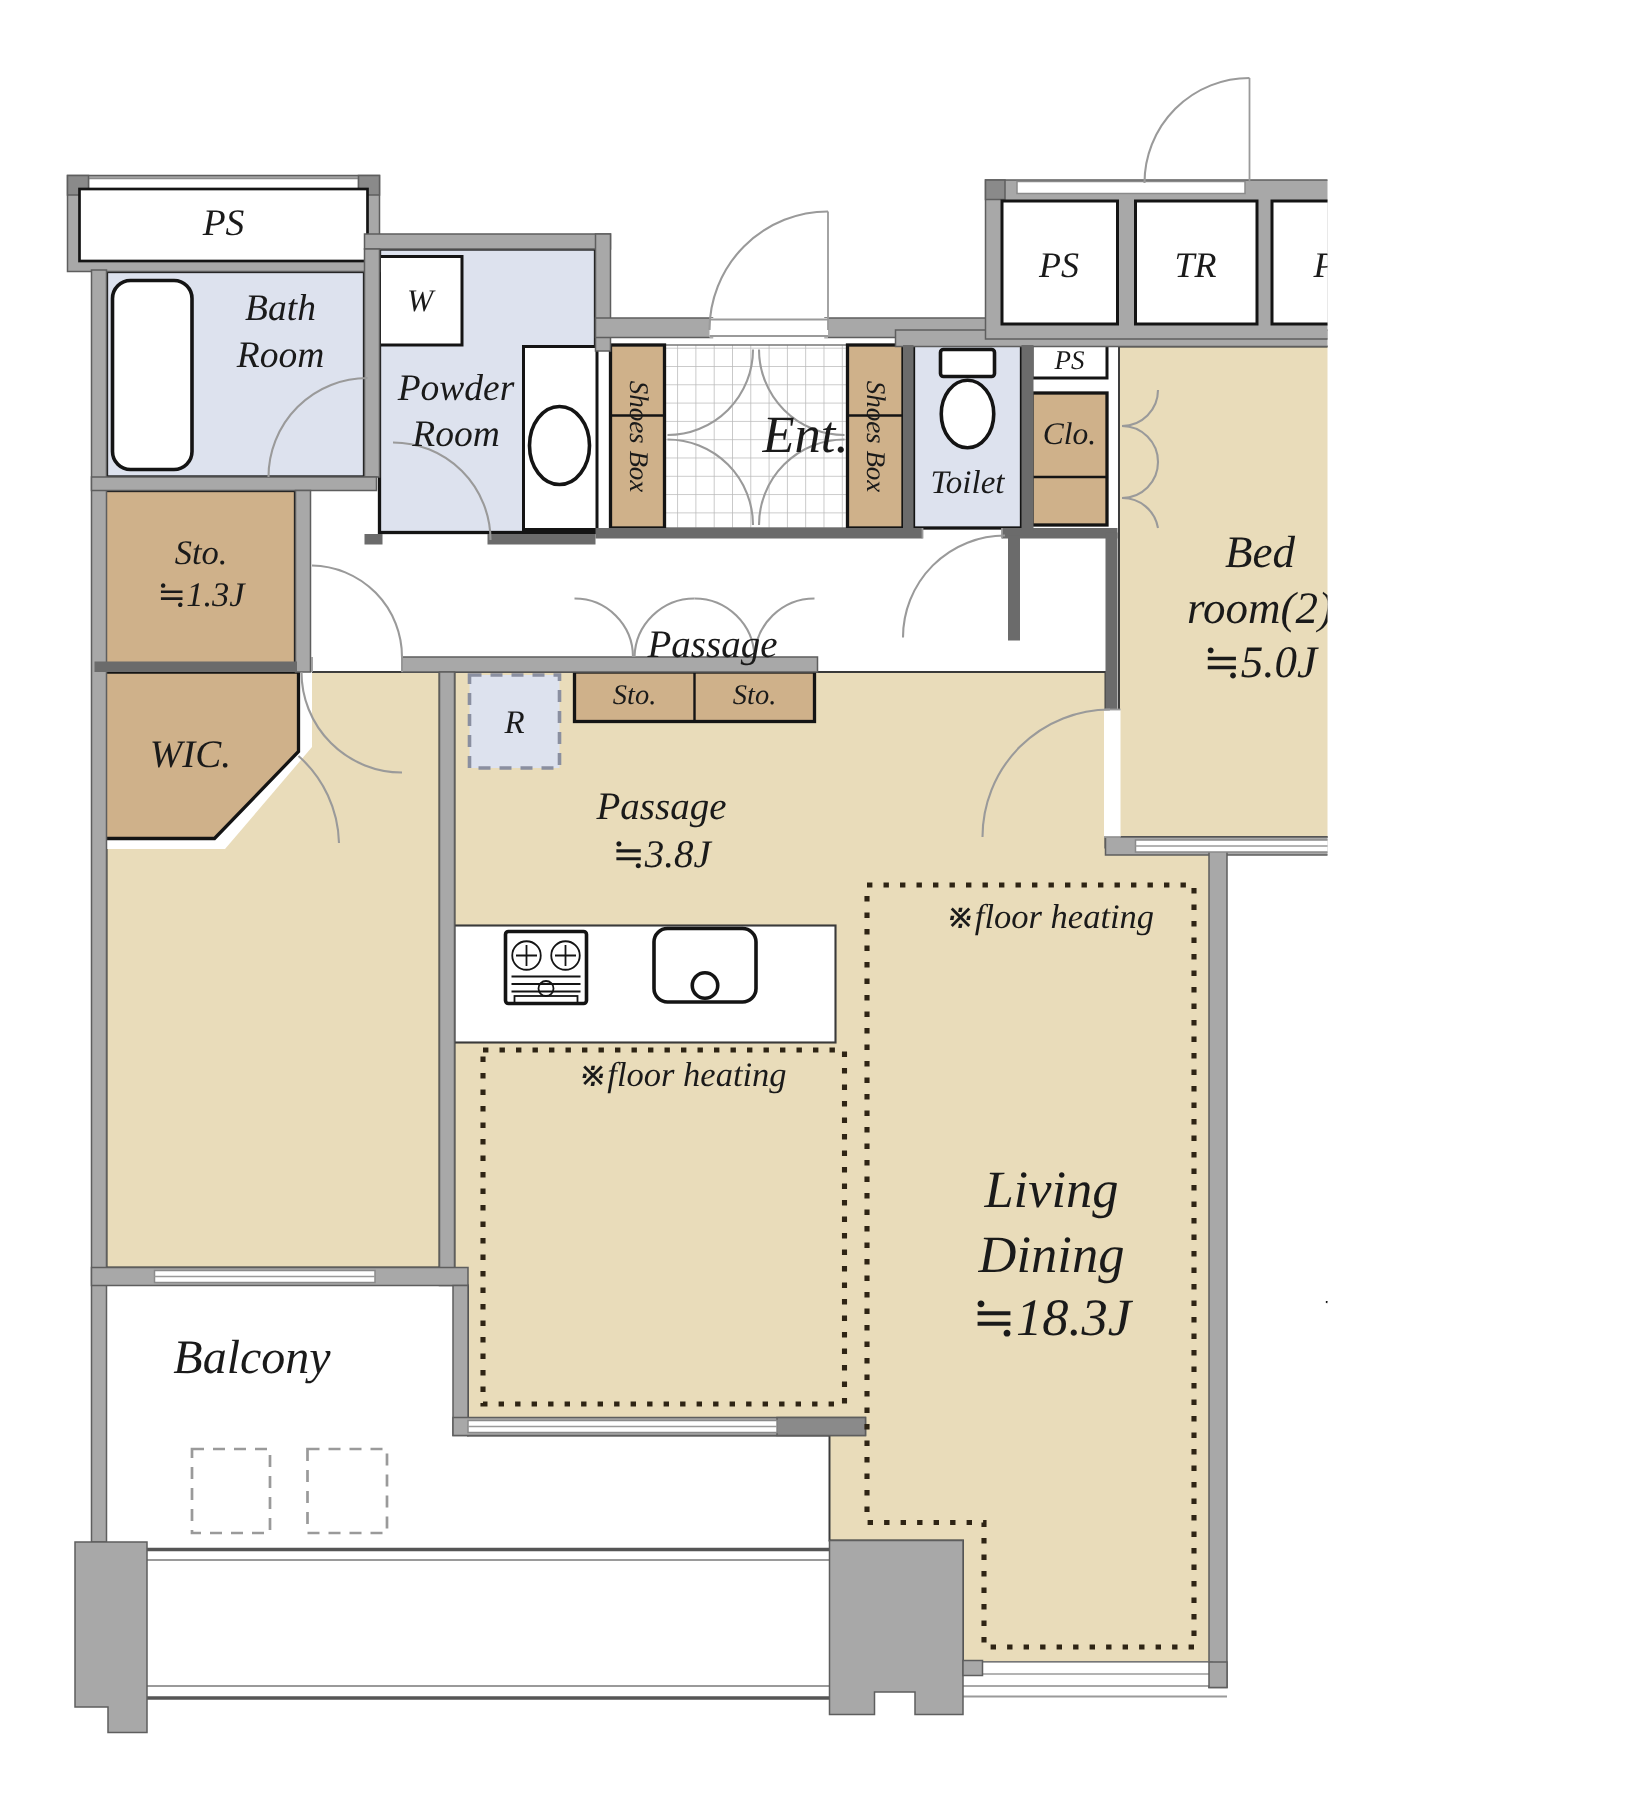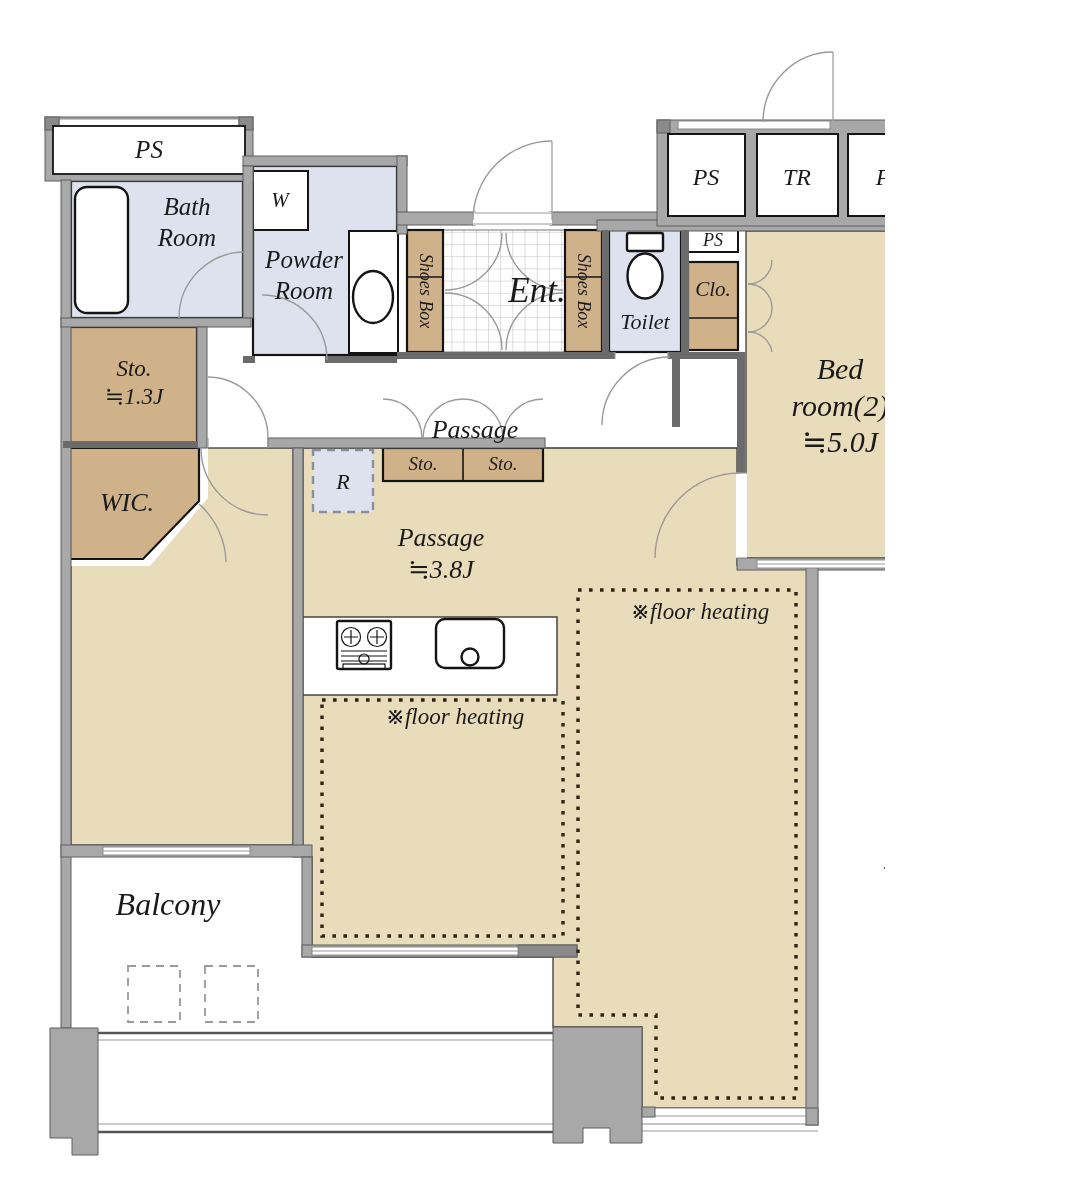--- a/index.html
+++ b/index.html
@@ -260,15 +260,18 @@
 ≒1.3J</div>
   <div class="lbl" style="left:475px;top:390px;font-size:26px;margin-top:40px;">Passage</div>
   <div class="lbl" style="left:127px;top:503px;font-size:26px;">WIC.</div>
   <div class="lbl" style="left:343px;top:482px;font-size:22px;">R</div>
   <div class="lbl" style="left:423px;top:464px;font-size:19px;">Sto.</div>
   <div class="lbl" style="left:503px;top:464px;font-size:19px;">Sto.</div>
   <div class="lbl" style="left:441px;top:554px;font-size:26px;">Passage
 ≒3.8J</div>
   <div class="lbl" style="left:455px;top:717px;font-size:23px;">※floor heating</div>
   <div class="lbl" style="left:700px;top:612px;font-size:23px;">※floor heating</div>
+  <div class="lbl" style="left:701px;top:837px;font-size:35px;">Living
+Dining
+≒18.3J</div>
   <div class="lbl" style="left:168px;top:905px;font-size:32px;">Balcony</div>
   <div class="lbl north" style="left:952px;top:784px;font-size:42px;">N</div>
 </div>
 
 </body></html>

